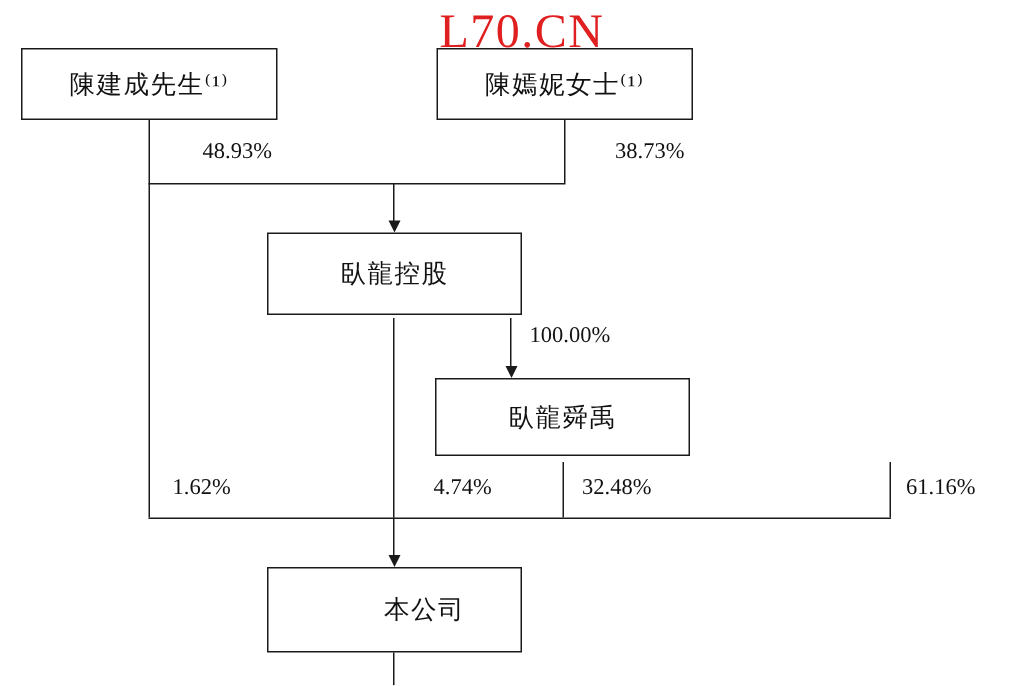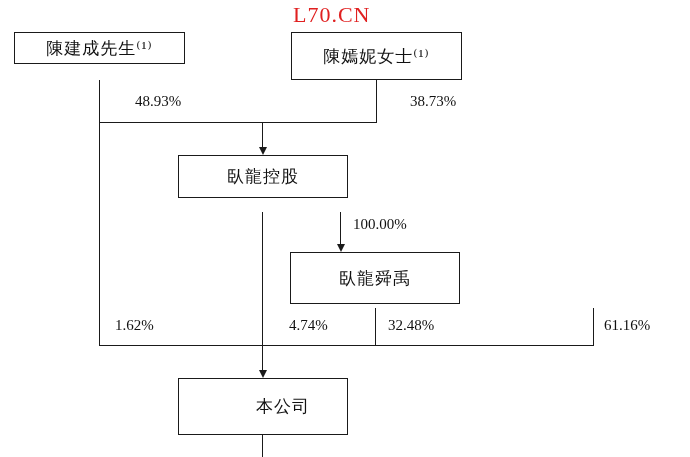--- a/index.html
+++ b/index.html
@@ -12,21 +12,21 @@
     position: relative;
     width: 690px;
     height: 457px;
     background: #ffffff;
     overflow: hidden;
   }
   .watermark {
     position: absolute;
     left: 293px;
     top: 2px;
-    font-size: 22px;
+    font-size: 32px;
     letter-spacing: 1px;
     color: #e02020;
     font-family: "Liberation Serif", "DejaVu Serif", serif;
   }
   .node {
     position: absolute;
     border: 1px solid #1a1a1a;
     background: #ffffff;
     display: flex;
     align-items: center;
@@ -55,28 +55,28 @@
     white-space: nowrap;
   }
 </style>
 </head>
 <body>
 
 <div class="canvas">
 
   <div class="watermark">L70.CN</div>
 
-  <div class="node" style="left:14px; top:32px; width:171px; height:32px;text-align:center;">
+  <div class="node" style="left:14px; top:32px; width:171px; height:48px;text-align:center;">
     <span>陳建成先生⁽¹⁾</span>
   </div>
   <div class="node" style="left:291px; top:32px; width:171px; height:48px;">
     <span>陳嫣妮女士⁽¹⁾</span>
   </div>
 
-  <div class="node" style="left:178px; top:155px; width:170px; height:43px;">
+  <div class="node" style="left:178px; top:155px; width:170px; height:55px;">
     <span>臥龍控股</span>
   </div>
 
   <div class="node" style="left:290px; top:252px; width:170px; height:52px;">
     <span>臥龍舜禹</span>
   </div>
 
   <div class="node" style="left:178px; top:378px; width:170px; height:57px;padding-left:40px;">
     <span>本公司</span>
   </div>

